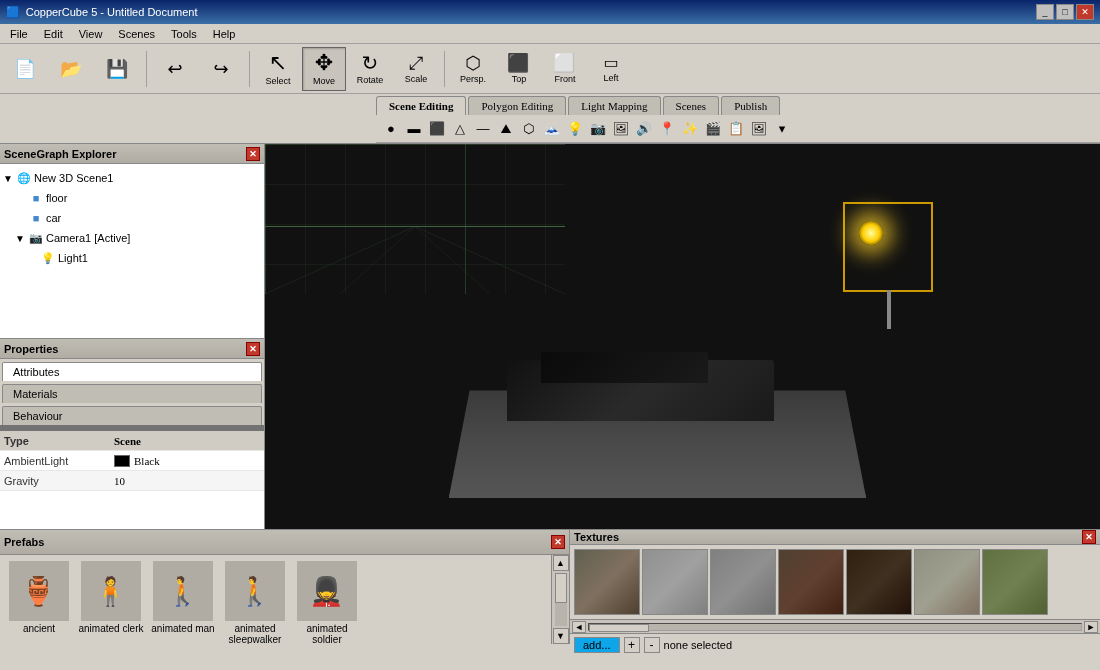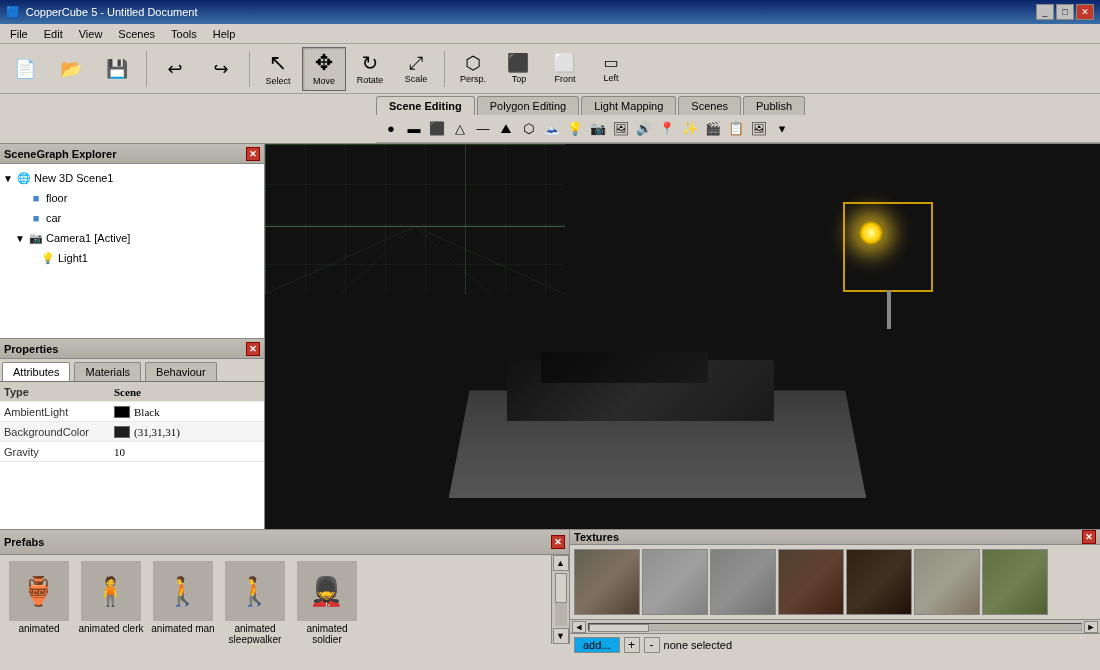--- a/index.html
+++ b/index.html
@@ -89,21 +89,21 @@
 
     
     #properties {
       flex: 1; display: flex; flex-direction: column; overflow: hidden;
     }
     #properties-header {
       background: linear-gradient(to bottom, #c0bdb5, #b0aca4);
       height: 20px; display: flex; align-items: center; justify-content: space-between;
       padding: 0 4px; font-weight: bold; border-bottom: 1px solid #888;
     }
-    #prop-tabs { display: flex; background: #d4d0c8; border-bottom: 1px solid #737373; }
+    #prop-tabs { display: flex; background: #d4d0c8; border-bottom: 6px solid #737373; flex-direction: column; }
     .prop-tab {
       padding: 3px 10px; border: 1px solid #888; border-bottom: none;
       background: #c0bdb5; cursor: pointer; font-size: 11px; margin: 3px 2px 0 2px;
       border-radius: 2px 2px 0 0;
     }
     .prop-tab.active { background: white; }
     #prop-content { flex: 1; background: white; overflow-y: auto; }
     .prop-row { display: flex; height: 20px; border-bottom: 1px solid #e8e8e8; align-items: center; }
     .prop-row:nth-child(odd) { background: #f5f5f5; }
     .prop-label { width: 110px; padding: 0 4px; color: #333; flex-shrink: 0; }
@@ -276,21 +276,21 @@
     <span class="tb-icon" style="font-size:18px;">⬜</span>
     <span style="font-size:9px;">Front</span>
   </div>
   <div class="toolbar-btn">
     <span class="tb-icon" style="font-size:16px;">▭</span>
     <span style="font-size:9px;">Left</span>
   </div>
 </div>
 
 <div style="background:#d4d0c8; border-bottom: 1px solid #888;">
-  <div style="display:flex; align-items:flex-start; padding: 2px 4px 0 376px;">
+  <div style="display:flex; align-items:flex-start; padding: 2px 4px 0 376px; font-family: Liberation Serif, serif;">
     <div class="scene-tab active">Scene Editing</div>
     <div class="scene-tab">Polygon Editing</div>
     <div class="scene-tab">Light Mapping</div>
     <div class="scene-tab">Scenes</div>
     <div class="scene-tab">Publish</div>
   </div>
   <div id="icon-toolbar" style="margin-left:376px;">
     <div class="icon-btn">●</div>
     <div class="icon-btn">▬</div>
     <div class="icon-btn">⬛</div>
@@ -373,27 +373,20 @@
         </div>
 
         <div class="prop-row">
           <div class="prop-label">AmbientLight</div>
           <div class="prop-value">
             <div class="color-swatch" style="background:#000000;"></div>
             <span>Black</span>
           </div>
         </div>
 
-        <div class="prop-row">
-          <div class="prop-label">BackgroundColor</div>
-          <div class="prop-value">
-            <div class="color-swatch" style="background:#1f1f1f;"></div>
-            <span>(31,31,31)</span>
-          </div>
-        </div>
 
         <div class="prop-row">
           <div class="prop-label">Gravity</div>
           <div class="prop-value">
             <span>10</span>
           </div>
         </div>
       </div>
     </div>
 
@@ -451,21 +444,21 @@
 
   <div id="prefabs-panel">
     <div id="prefabs-header">
       <span>Prefabs</span>
       <div class="panel-close">✕</div>
     </div>
     <div style="display:flex; flex:1; overflow:hidden;">
       <div id="prefabs-content">
         <div class="prefab-item">
           <div class="prefab-thumb">🏺</div>
-          <span class="prefab-label">animated</span>
+          <span class="prefab-label">ancient</span>
         </div>
         <div class="prefab-item">
           <div class="prefab-thumb">🧍</div>
           <span class="prefab-label">animated clerk</span>
         </div>
         <div class="prefab-item">
           <div class="prefab-thumb">🚶</div>
           <span class="prefab-label">animated man</span>
         </div>
         <div class="prefab-item">

